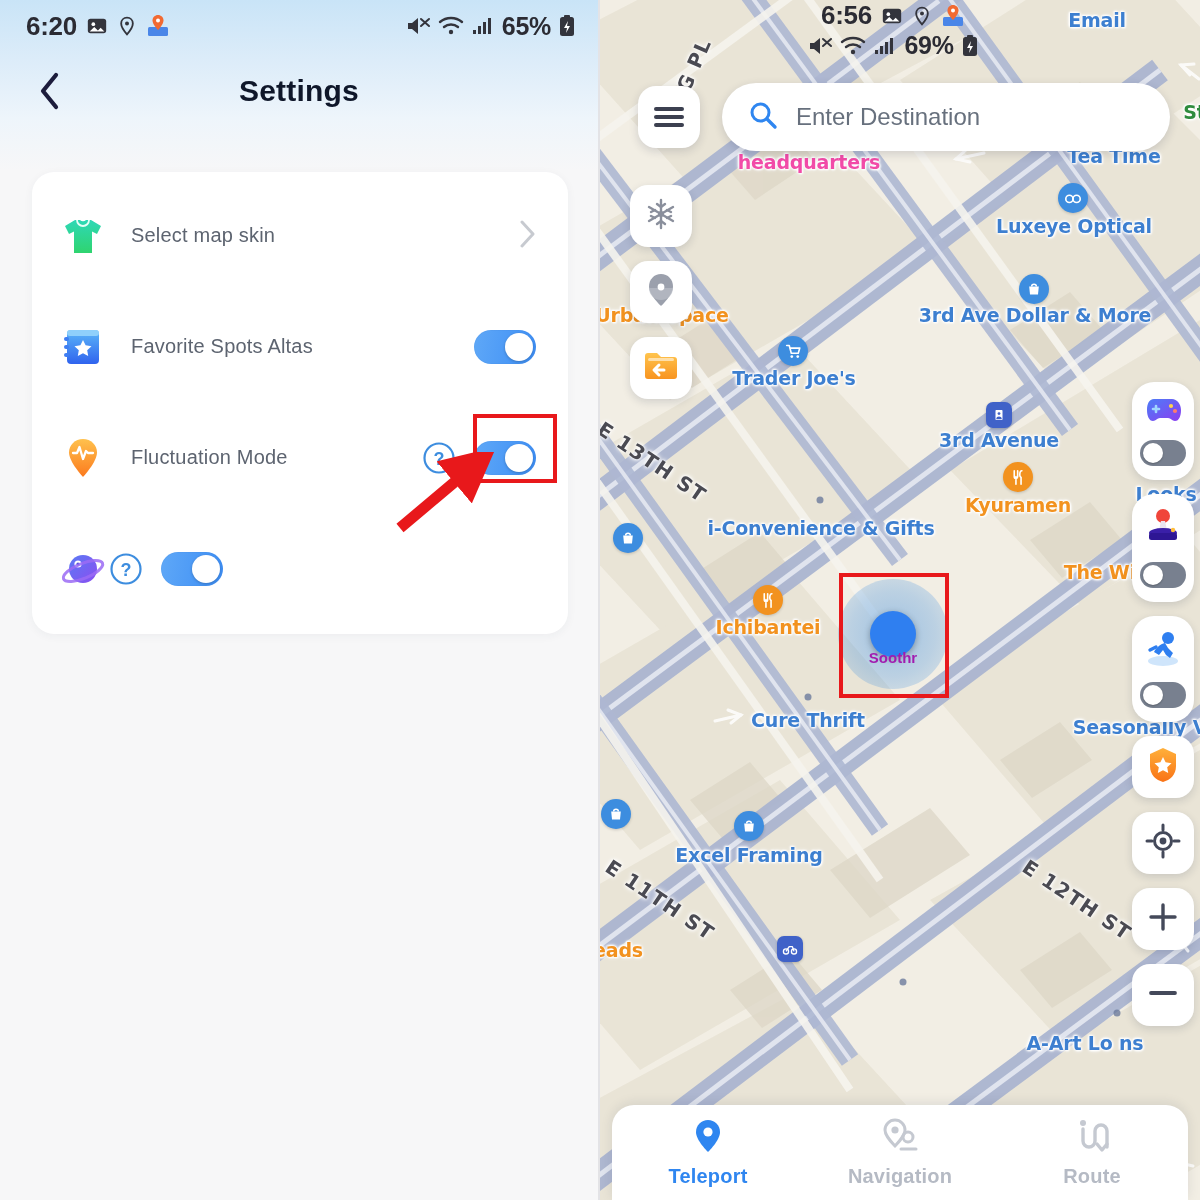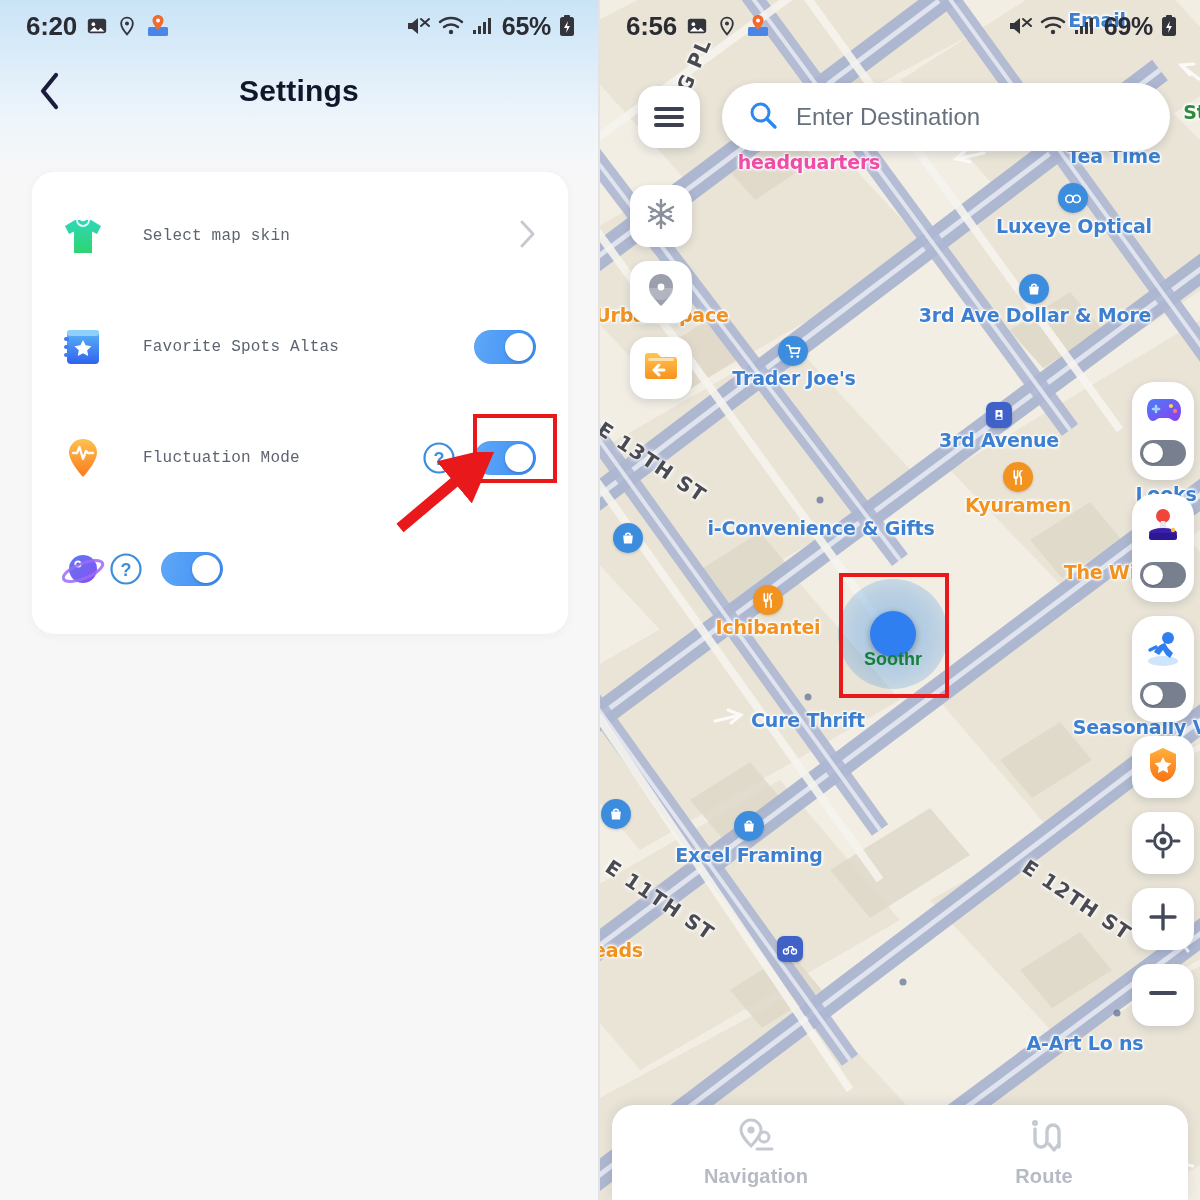--- a/index.html
+++ b/index.html
@@ -74,25 +74,24 @@
   }
   .setting-row {
     height: 111px;
     display: flex;
     align-items: center;
     padding: 0 32px 0 25px;
   }
   .row-icon { width: 52px; height: 52px; flex: 0 0 52px; display:flex; align-items:center; justify-content:center; }
   .row-label {
     flex: 1;
-    margin-left: 34px;
-    font-size: 16px;
+    margin-left: 22px;
+    font-size: 20px;
     color: #5d6470;
     letter-spacing: 0.2px;
-    font-family: Liberation Mono, monospace;
   }
   .row-right { display: flex; align-items: center; gap: 18px; }
   .help-icon { width: 34px; height: 34px; cursor: pointer; }
   .chev-right { opacity: .55; }
 
   .toggle {
     width: 62px; height: 34px;
     border-radius: 17px;
     position: relative;
     cursor: pointer;
@@ -128,23 +127,24 @@
   }
   .map-canvas { position: absolute; inset: 0; }
 
   .map-statusbar {
     position: absolute;
     top: 0; left: 0; right: 0;
     height: 52px;
     display: flex;
     align-items: center;
     justify-content: space-between;
-    padding: 0 22px 0 26px;
+    padding: 0 22px 0 8px;
     color: #2b2b33;
     z-index: 30;
+    flex-direction: column;
   }
 
   .map-label {
     position: absolute;
     white-space: nowrap;
     font-family: "DejaVu Sans", sans-serif;
     font-size: 19px;
     font-weight: 600;
     letter-spacing: -0.2px;
     text-shadow: 0 0 3px #fff, 0 0 3px #fff, 0 0 5px #fff, 1px 1px 2px #fff, -1px -1px 2px #fff;
@@ -272,21 +272,21 @@
     display:flex; align-items:center; justify-content:center;
   }
   .um-core {
     width: 46px; height: 46px; border-radius: 50%;
     background: #2f7ff0;
     box-shadow: 0 2px 6px rgba(0,0,0,.3);
   }
   .um-label {
     position: absolute; top: 70px; left: 50%;
     transform: translateX(-50%);
-    font-size: 18px; font-weight: 600; color: #15803d;
+    font-size: 15px; font-weight: 600; color: #a21caf;
     white-space: nowrap;
   }
 
   .anno-box-map {
     position: absolute;
     left: 239px; top: 573px;
     width: 110px; height: 125px;
     border: 4px solid #e8181b;
     z-index: 18;
     pointer-events: none;
@@ -908,20 +908,29 @@
     <div class="round-btn">
       <span>
         <svg width="34" height="34" viewBox="0 0 34 34">
             <line x1="5" y1="17" x2="29" y2="17" stroke="#44495a" stroke-width="3.8" stroke-linecap="round"></line>
           </svg>
       </span>
     </div>
   </div>
 
   <div class="bottom-nav">
+    <div class="nav-item active">
+      <span>
+        <svg width="34" height="36" viewBox="0 0 34 36">
+            <path d="M17 2C10.4 2 5 7.4 5 14c0 8.5 12 20 12 20s12-11.5 12-20c0-6.6-5.4-12-12-12z" fill="#2f86f0"></path>
+            <circle cx="17" cy="14" r="4.6" fill="#fff"></circle>
+          </svg>
+      </span>
+      <span class="nav-label">Teleport</span>
+    </div>
     <div class="nav-item">
       <span>
         <svg width="38" height="36" viewBox="0 0 38 36">
             <path d="M14 2C8.5 2 4 6.5 4 12c0 6 10 16 10 16s10-10 10-16c0-5.5-4.5-10-10-10z" fill="none" stroke="#c5c9d1" stroke-width="3"></path>
             <circle cx="14" cy="12" r="3.6" fill="#c5c9d1"></circle>
             <circle cx="27" cy="19" r="5" fill="none" stroke="#c5c9d1" stroke-width="3"></circle>
             <path d="M20 31h15" stroke="#c5c9d1" stroke-width="3" stroke-linecap="round"></path>
           </svg>
       </span>
       <span class="nav-label">Navigation</span>

